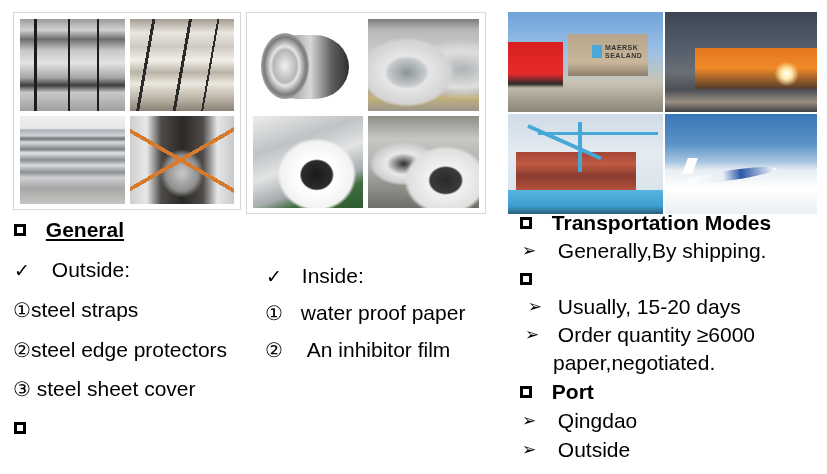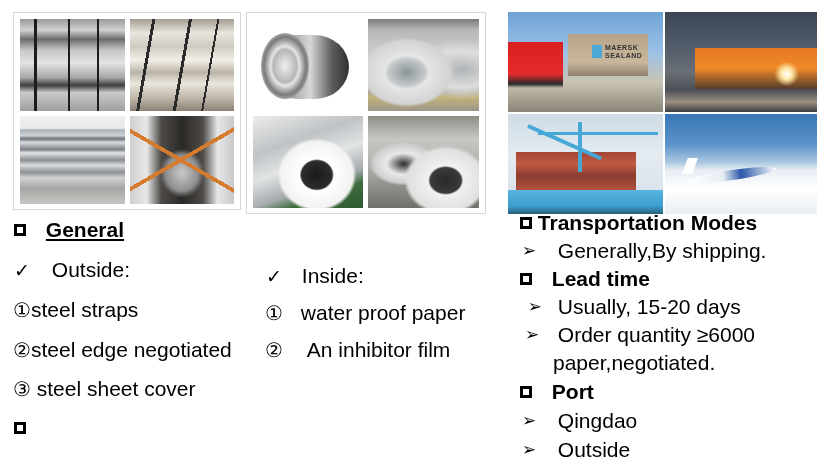--- a/index.html
+++ b/index.html
@@ -136,21 +136,21 @@
 <div class="line" style="left:14px; top:257px;">
   <span class="check-bullet">✓</span>
   <span style="margin-left:12px;">Outside:</span>
 </div>
 
 <div class="line" style="left:13px; top:297px;">
   <span class="num">①</span><span>steel straps</span>
 </div>
 
 <div class="line" style="left:13px; top:337px;">
-  <span class="num">②</span><span>steel edge negotiated</span>
+  <span class="num">②</span><span>steel edge protectors</span>
 </div>
 
 <div class="line" style="left:13px; top:376px;">
   <span class="num">③</span><span> steel sheet cover</span>
 </div>
 
 <div class="line" style="left:14px; top:415px;">
   <span class="box-bullet"></span>
 </div>
 
@@ -164,30 +164,29 @@
   <span style="margin-left:12px;">water proof paper</span>
 </div>
 
 <div class="line" style="left:265px; top:337px;">
   <span class="num">②</span>
   <span style="margin-left:18px;margin-top:7px;">An inhibitor film</span>
 </div>
 
 <div class="line bold" style="left:520px; top:210px;">
   <span class="box-bullet"></span>
-  <span style="">Transportation Modes</span>
+  <span style="margin-left:14px;">Transportation Modes</span>
 </div>
 <div class="line" style="left:522px; top:238px;">
   <span class="arrow-bullet">➢</span>
   <span style="margin-left:10px;">Generally,By shipping.</span>
 </div>
 
 <div class="line bold" style="left:520px; top:266px;">
   <span class="box-bullet"></span>
-  <span style="margin-left:14px;">Lead time</span>
 </div>
 <div class="line" style="left:522px; top:294px;text-align:right;">
   <span class="arrow-bullet">➢</span>
   <span style="margin-left:10px;">Usually, 15-20 days</span>
 </div>
 <div class="line" style="left:522px; top:322px;text-align:center;">
   <span class="arrow-bullet">➢</span>
   <span style="margin-left:10px;"> Order quantity ≥6000</span>
 </div>
 <div class="line" style="left:553px; top:350px;">

